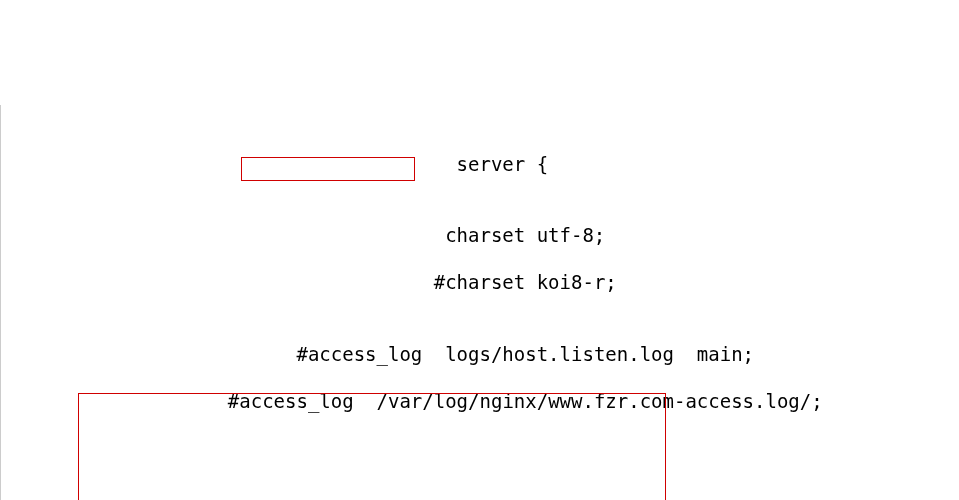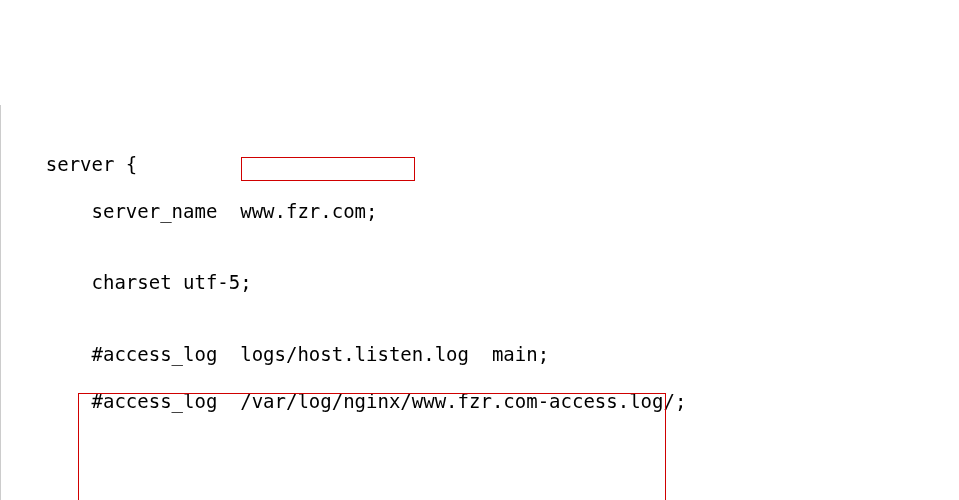--- a/index.html
+++ b/index.html
@@ -10,21 +10,21 @@
     font-size: 19px;
     line-height: 1.25;
     color: #000000;
     white-space: pre;
   }
   .code-container {
     position: relative;
     width: 959px;
     height: 500px;
   }
-  .line { white-space: pre; }
+  .line { white-space: pre; text-align: center; }
   .red-box {
     position: absolute;
     border: 1px solid #d00000;
     box-sizing: border-box;
     pointer-events: none;
   }
   .box1 {
     left: 241px;
     top: 52px;
     width: 174px;
@@ -46,23 +46,23 @@
   }
 </style>
 </head>
 <body>
 
 
 
 <div class="code-container">
 <div class="left-edge"></div>
 <div class="line">    server {</div>
-<div class="line">        server_name  www.fzr.com;</div>
 <div class="line"></div>
-<div class="line">        charset utf-5;</div>
+<div class="line">        charset utf-8;</div>
+<div class="line">        #charset koi8-r;</div>
 <div class="line"></div>
 <div class="line">        #access_log  logs/host.listen.log  main;</div>
 <div class="line">        #access_log  /var/log/nginx/www.fzr.com-access.log/;</div>
 
 
 
 
 
 
 <div class="line"></div>

